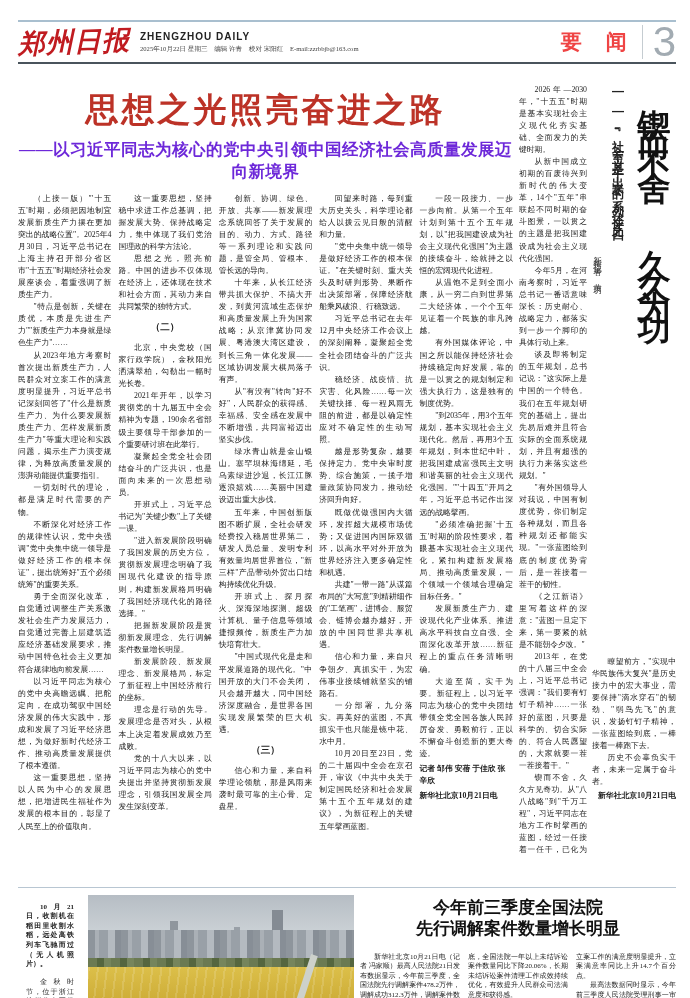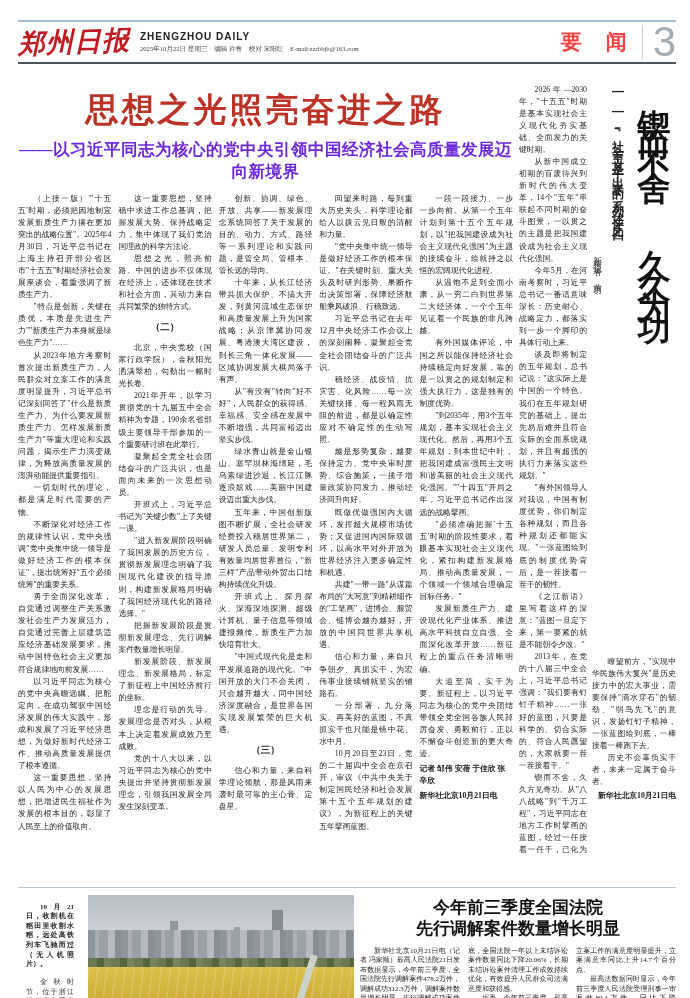--- a/index.html
+++ b/index.html
@@ -66,21 +66,21 @@
   .photo{position:relative;width:266px;height:140px;overflow:hidden;background:linear-gradient(#b6bdc4 0%,#ccd2d6 28%,#e0e3e5 46%);flex:none;}
   .city-far{position:absolute;left:0;right:0;top:25%;height:21%;background:repeating-linear-gradient(90deg,#8e959c 0 7px,#aab0b6 7px 11px,#99a0a7 11px 20px,#b4bac0 20px 27px,#878e96 27px 33px);}
   .tower-a{position:absolute;width:11px;height:36%;top:11%;left:69%;background:#848b93;}
   .tower-b{position:absolute;width:8px;height:28%;top:19%;left:31%;background:#8f969d;}
   .tower-c{position:absolute;width:6px;height:24%;top:23%;left:55%;background:#99a0a7;}
   .tree-line{position:absolute;left:0;right:0;top:45%;height:8%;background:repeating-linear-gradient(90deg,#6b7a52 0 9px,#55663f 9px 16px,#76855c 16px 23px);}
   .rice-field{position:absolute;left:0;right:0;bottom:0;height:48%;background:linear-gradient(#dcbf49,#c9a833 65%,#bf9c2c);}
   .field-rows{position:absolute;left:0;right:0;bottom:0;height:48%;background:repeating-linear-gradient(97deg,rgba(255,255,255,.14) 0 2px,rgba(0,0,0,0) 2px 9px);}
   .field-road{position:absolute;width:7px;height:120%;background:#cdd1cb;top:40%;left:74%;transform:rotate(18deg);}
   .bottom-article{flex:1;display:flex;flex-direction:column;}
-  .bottom-title{font-family:Liberation Sans, sans-serif;font-weight:900;font-size:17px;text-align:center;line-height:1.28;color:#111;margin:2px 0 7px 0;}
+  .bottom-title{font-family:Liberation Sans, sans-serif;font-weight:900;font-size:17px;text-align:center;line-height:1.28;color:#111;margin:2px 0 13px 0;}
   .bottom-title span{display:block;}
   .bottom-body{column-count:3;column-gap:8px;height:95px;overflow:hidden;font-size:7px;line-height:1.34;text-align:justify;}
   .bottom-body p{margin:0;text-indent:2em;}
 </style>
 </head>
 <body>
 
 <div class="page">
 
   <div class="top-rule"></div>

